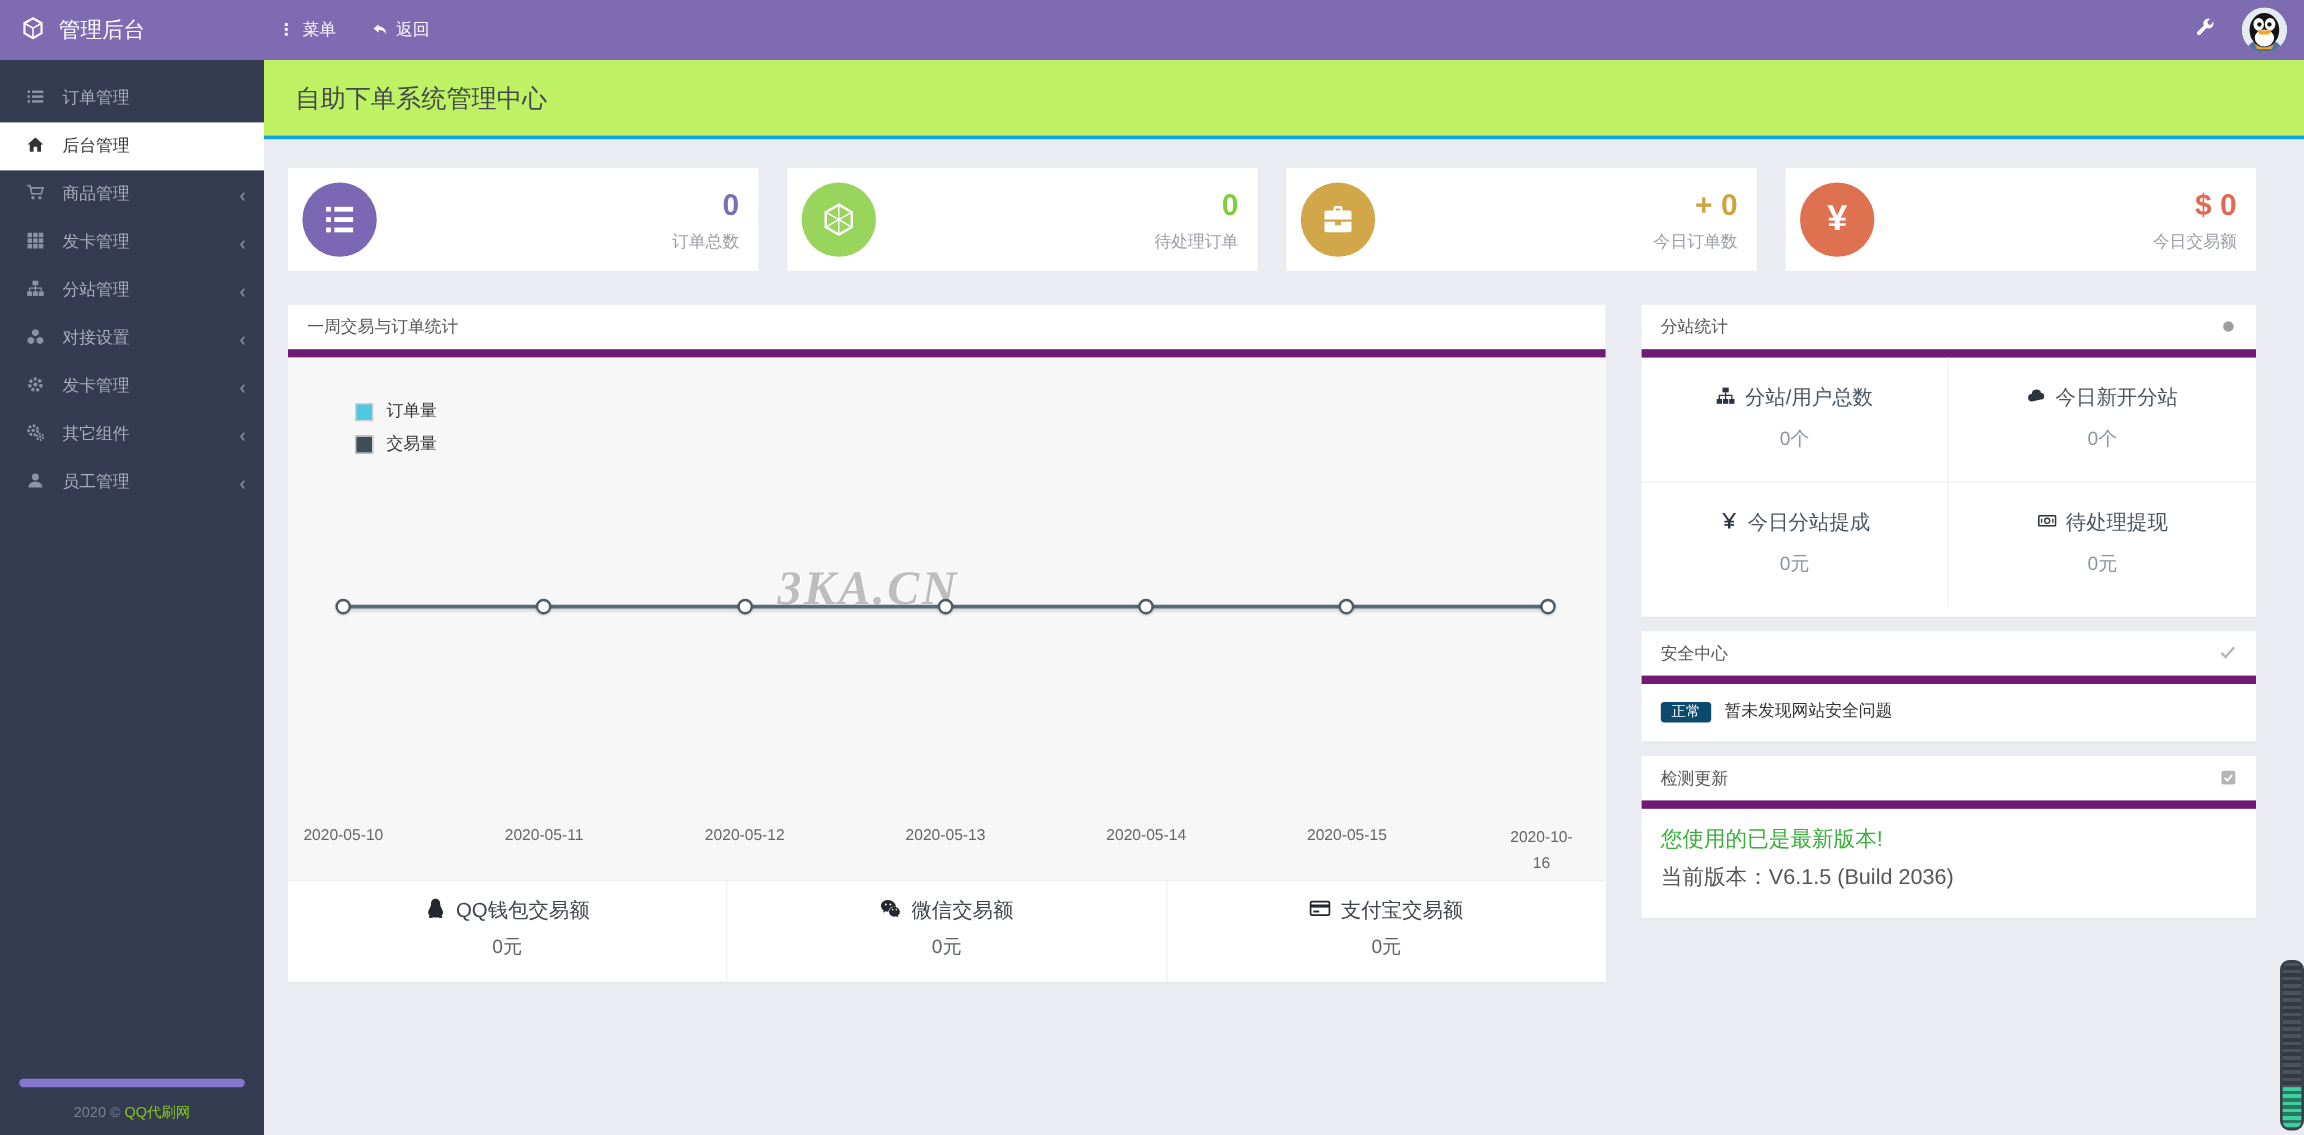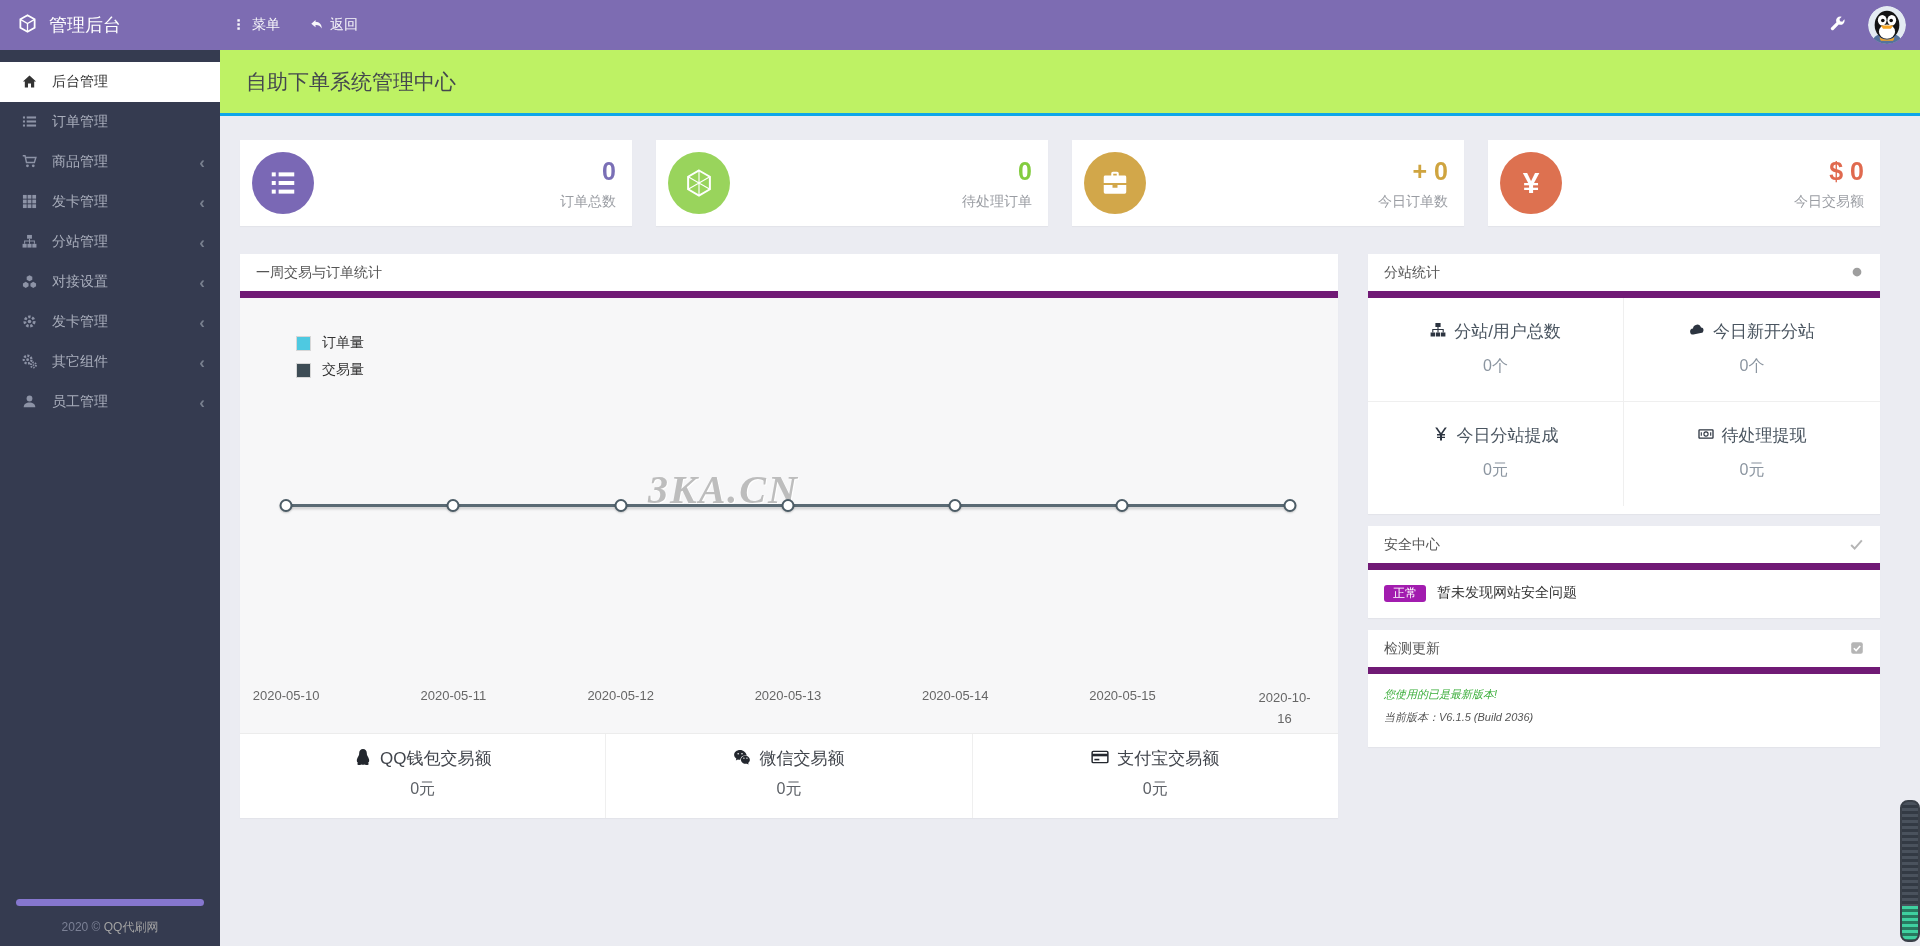--- a/index.html
+++ b/index.html
@@ -24,21 +24,21 @@
   .sidebar { position:absolute; top:50px; left:0; bottom:0; width:220px; background:#353b50; z-index:20; padding-top:12px; }
   .side-item { display:flex; align-items:center; height:40px; padding:0 14px 0 19px; color:#a9aebc; font-size:14px; position:relative; }
   .side-item .ic { width:20px; font-size:15px; color:#8d93a6; flex:0 0 20px; text-align:center; }
   .side-item .lbl { margin-left:13px; }
   .side-item .chev { position:absolute; right:15px; font-size:17px; font-weight:bold; color:#79808f; line-height:1; }
   .side-item.active { background:#fff; color:#333; }
   .side-item.active .ic { color:#333; }
   .side-footer { position:absolute; bottom:10px; left:0; right:0; text-align:center; }
   .side-deco { height:7px; margin:0 16px 13px; border-radius:4px; background:#8677cf; }
   .copyright { font-size:12px; color:#7b8095; }
-  .copyright a { color:#a3a3a3; }
+  .copyright a { color:#84cc16; }
 
   
   .main { position:absolute; top:50px; left:220px; right:0; bottom:0; }
   .title-bar { background:#bef264; height:66px; display:flex; align-items:center; padding-left:26px; border-bottom:3px solid #0ea5e9; }
   .title-bar h1 { font-size:21px; font-weight:400; color:#44484e; }
 
   
   .cards { margin:24px 40px 0 20px; display:grid; grid-template-columns:repeat(4,1fr); gap:24px; }
   .card { background:#fff; height:86px; display:flex; align-items:center; padding:0 16px 0 12px; box-shadow:0 1px 1px rgba(0,0,0,.03); }
   .card .circle { width:62px; height:62px; border-radius:50%; color:#fff; display:flex; align-items:center; justify-content:center; font-size:30px; font-weight:bold; flex:0 0 62px; }
@@ -74,22 +74,22 @@
   .right-col { width:512px; display:flex; flex-direction:column; gap:12px; }
   .panel { background:#fff; box-shadow:0 1px 1px rgba(0,0,0,.03); }
   .sub-grid { display:flex; flex-wrap:wrap; padding-bottom:8px; }
   .sub-cell { width:50%; height:104px; text-align:center; padding-top:22px; }
   .sub-cell.br { border-right:1px solid #efefef; }
   .sub-cell.bb { border-bottom:1px solid #efefef; }
   .sub-lab { font-size:17px; color:#4a5560; display:flex; align-items:center; justify-content:center; gap:8px; }
   .sub-lab .ic { font-size:16px; color:#2c3publ440; color:#2c3440; }
   .sub-val { font-size:16px; color:#8b95a0; margin-top:13px; }
   .security-body { padding:14px 16px 16px; display:flex; align-items:center; gap:11px; font-size:14px; color:#333; }
-  .badge { background:#a21caf; color:#fff; font-size:12px; padding:0 9px; border-radius:3px; }
-  .update-body { padding:13px 16px 22px; font-size:11px;font-style:italic; }
+  .badge { background:#0c4a6e; color:#fff; font-size:12px; padding:0 9px; border-radius:3px; }
+  .update-body { padding:13px 16px 22px; font-size:18px; }
   .update-ok { color:#3aae3a; }
   .update-ver { color:#555; margin-top:8px; }
   .hicon.dot { color:#9e9e9e; }
   .hicon.check { color:#b5b5b5; font-size:15px; }
   .hicon.checksq { color:#b5b5b5; font-size:14px; }
 
   
   .scroll-widget { position:absolute; right:0; bottom:4px; width:20px; height:142px; border:2px solid #3a4049; border-radius:8px; z-index:40;
     background:
       repeating-linear-gradient(180deg,#3fd0a0 0 3px,#27795f 3px 6px) left bottom/100% 34px no-repeat,
@@ -139,36 +139,36 @@
         <ellipse cx="20" cy="27" rx="8.5" ry="7.5" fill="#fff"></ellipse>
         <path d="M13.5 20.5h13l-2.4 3.4h-8.2z" fill="#f6a623"></path>
         <path d="M12 33c2.5 1.6 5 2.4 8 2.4s5.5-.8 8-2.4l-1.5 3.6h-13z" fill="#f6a623"></path>
       </svg>
     </span>
   </div>
 </header>
 
 <aside class="sidebar">
   <nav id="side-menu">
-      <a class="side-item active">
-        <span class="ic "><svg viewBox="0 0 16 16">
-            <path d="M8 1.6 15 8h-2v6.4H9.6V10H6.4v4.4H3V8H1z"></path>
-          </svg></span>
-        <span class="lbl">后台管理</span>
-      </a>
       <a class="side-item">
         <span class="ic "><svg viewBox="0 0 16 16">
             <rect x="1" y="2.6" width="2.2" height="2.2"></rect>
             <rect x="5" y="2.6" width="10" height="2.2"></rect>
             <rect x="1" y="6.9" width="2.2" height="2.2"></rect>
             <rect x="5" y="6.9" width="10" height="2.2"></rect>
             <rect x="1" y="11.2" width="2.2" height="2.2"></rect>
             <rect x="5" y="11.2" width="10" height="2.2"></rect>
           </svg></span>
         <span class="lbl">订单管理</span>
+      </a>
+      <a class="side-item active">
+        <span class="ic "><svg viewBox="0 0 16 16">
+            <path d="M8 1.6 15 8h-2v6.4H9.6V10H6.4v4.4H3V8H1z"></path>
+          </svg></span>
+        <span class="lbl">后台管理</span>
       </a>
       <a class="side-item">
         <span class="ic "><svg viewBox="0 0 16 16">
             <path d="M.8 1.8h2.4l1.6 7.2h8.4l1.6-5.2H4" fill="none" stroke="currentColor" stroke-width="1.5"></path>
             <circle cx="5.8" cy="12.6" r="1.5"></circle>
             <circle cx="12" cy="12.6" r="1.5"></circle>
           </svg></span>
         <span class="lbl">商品管理</span>
         <span class="chev">‹</span>
       </a>

